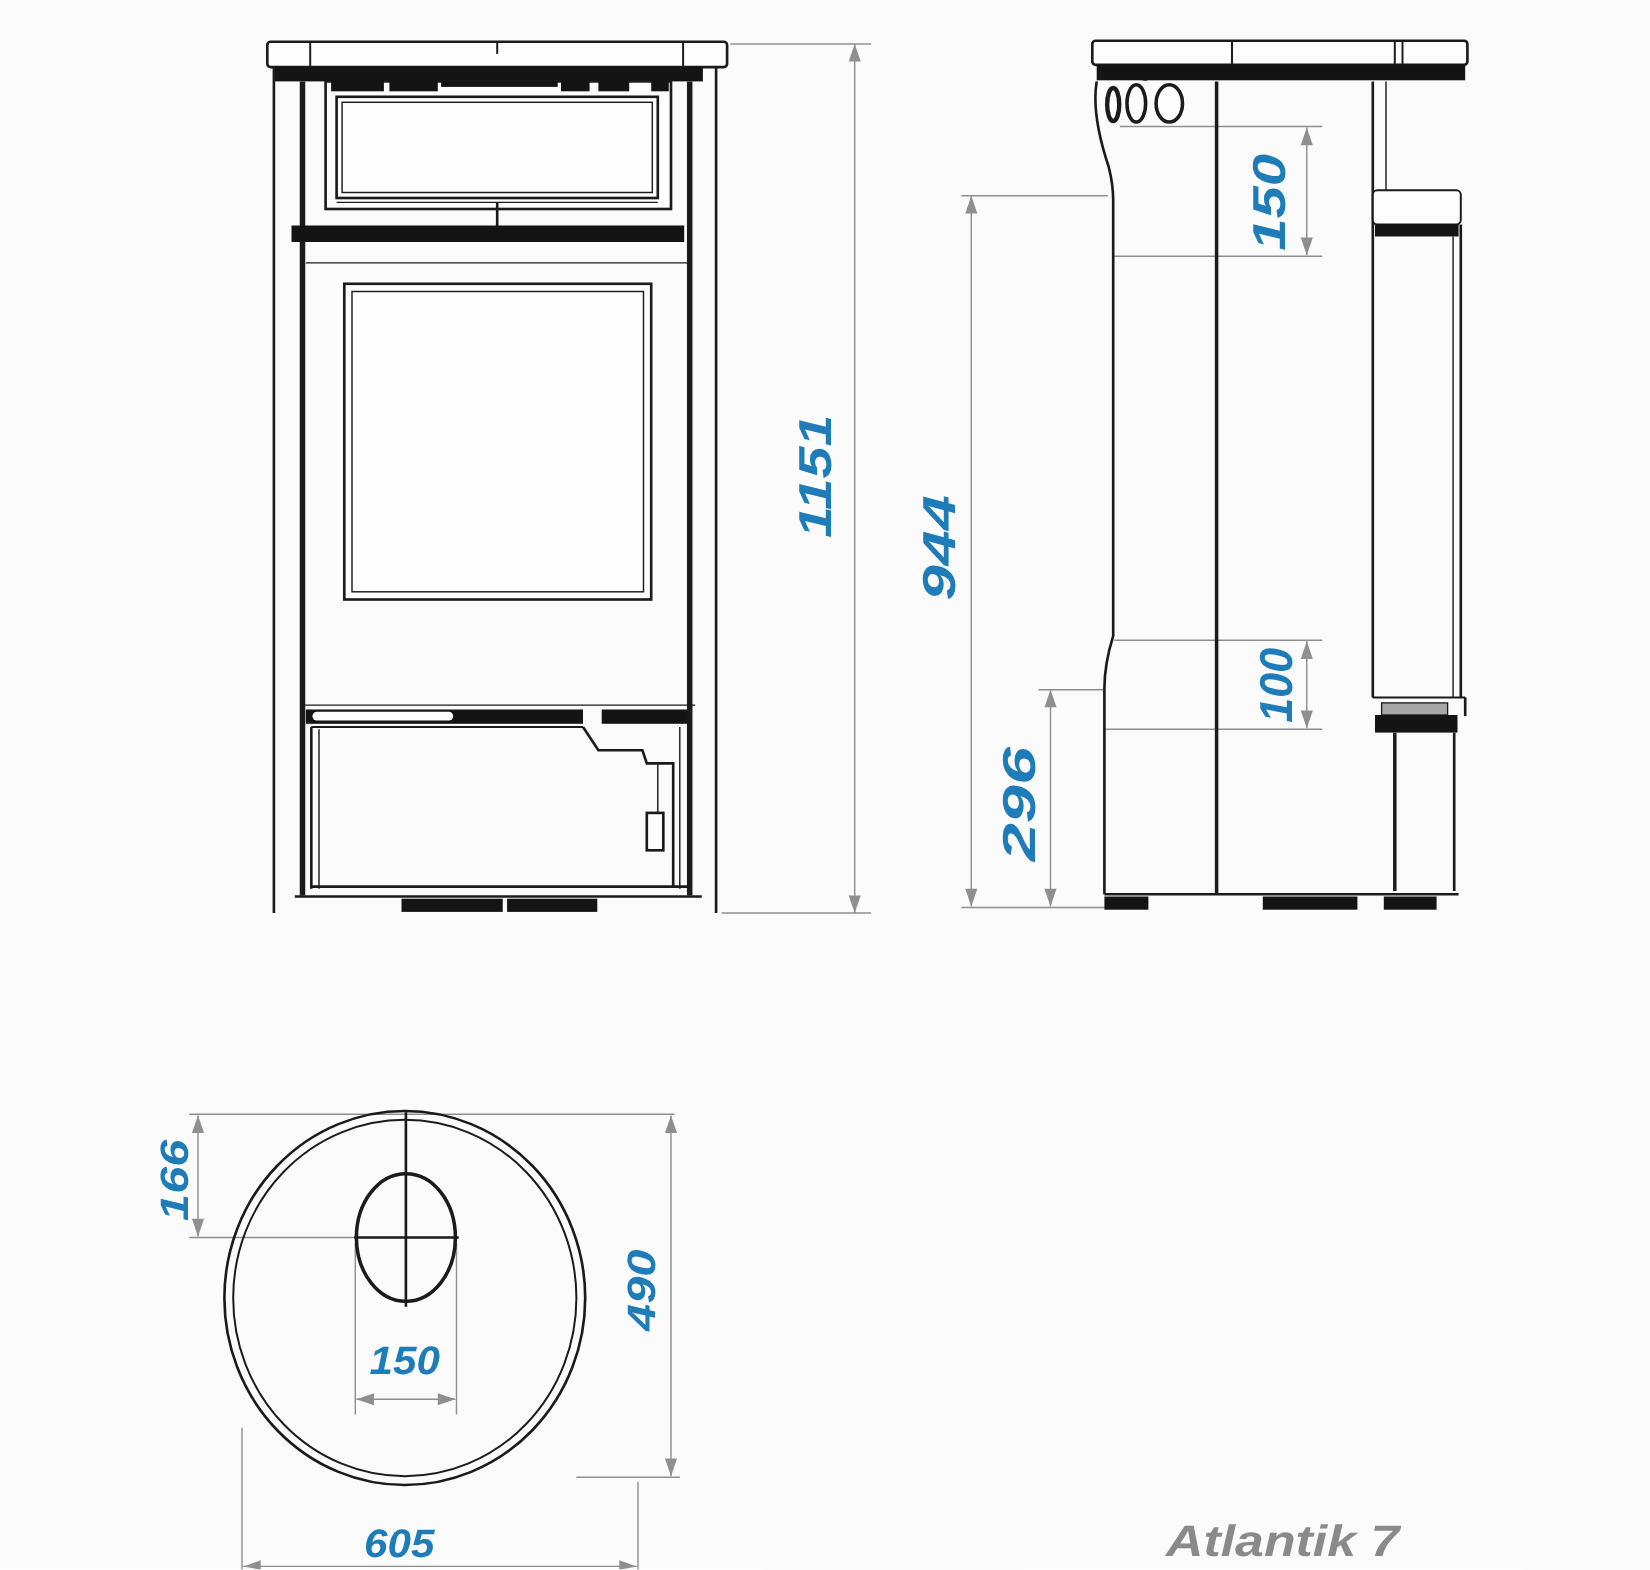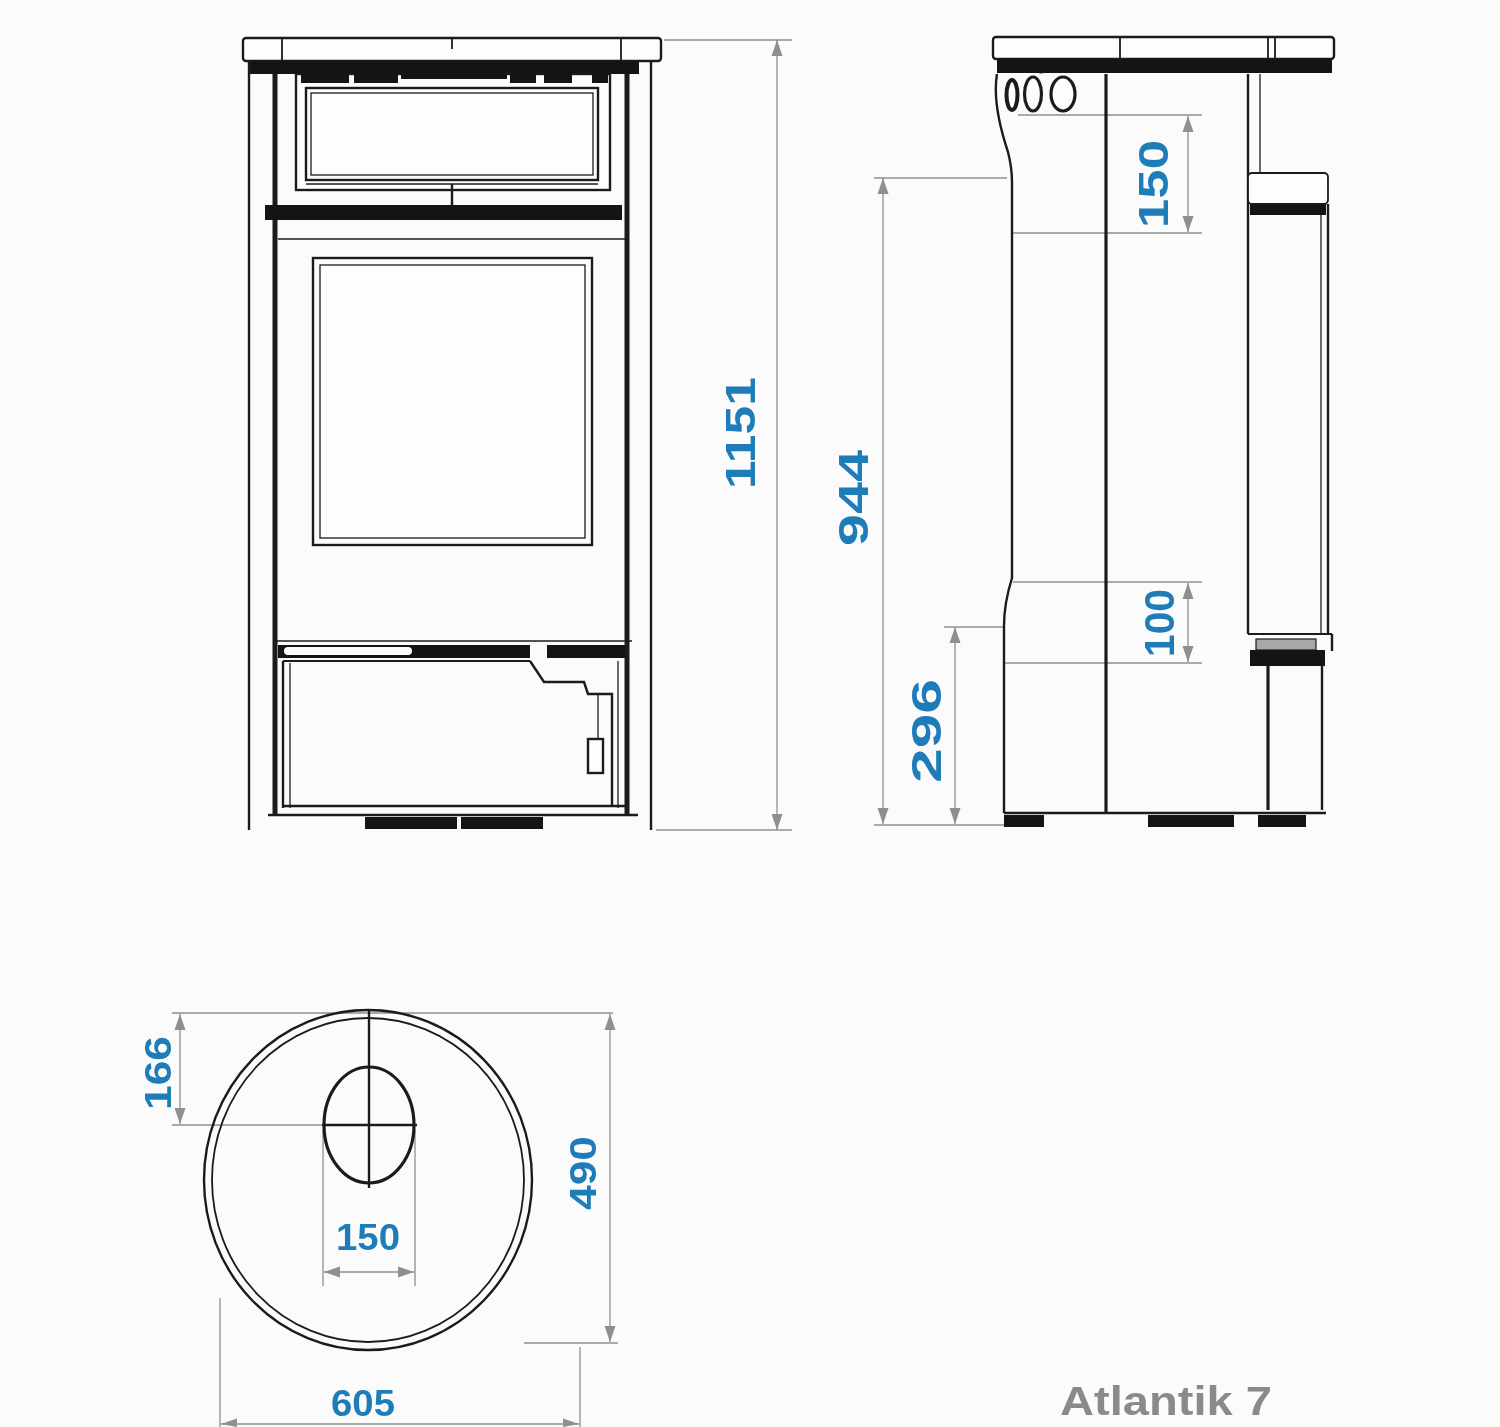--- a/index.html
+++ b/index.html
@@ -1,17 +1,17 @@
 <!DOCTYPE html>
 <html><head>
 <meta charset="utf-8">
 <style>
   html,body{margin:0;padding:0;background:#ffffff;}
   .stage{position:relative;width:1500px;height:1427px;background:#fbfbfb;overflow:hidden;
-         font-family:"Liberation Sans",sans-serif;}
+         font-family:"Liberation Sans",sans-serif;font-style:italic;}
   svg{display:block}
   .ln1{stroke:#1b1b1b;stroke-width:1.3;fill:none}
   .ln15{stroke:#1b1b1b;stroke-width:1.8;fill:none}
   .ln2{stroke:#1b1b1b;stroke-width:2.4;fill:none}
   .ln3{stroke:#1b1b1b;stroke-width:3.2;fill:none}
   .ln4{stroke:#1b1b1b;stroke-width:4;fill:none}
   .ln5{stroke:#1b1b1b;stroke-width:5;fill:none}
   .fw{fill:#fdfdfd}
   .blk{fill:#141414;stroke:none}
   .gry{fill:#a8a8a8;stroke:#1b1b1b;stroke-width:1.2}

